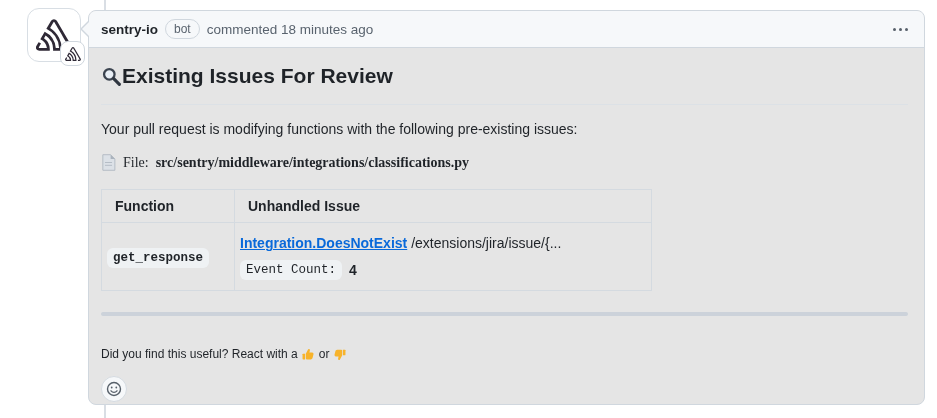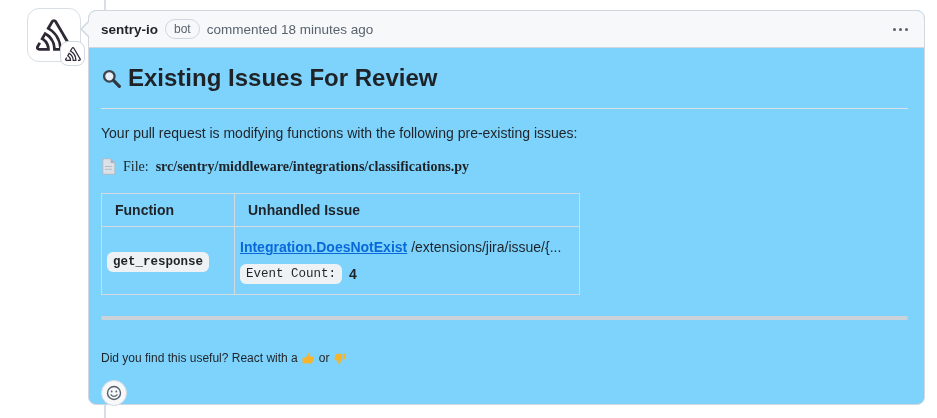--- a/index.html
+++ b/index.html
@@ -27,21 +27,21 @@
     position: absolute; left: 60px; top: 41px;
     width: 25px; height: 25px;
     background: #fff; border: 1px solid #d0d7de; border-radius: 8px;
     display: flex; align-items: center; justify-content: center;
     z-index: 3;
   }
   
   .card {
     position: absolute; left: 88px; top: 10px;
     width: 837px; height: 395px;
-    background: #7dd3fc; border: 1px solid #d0d7de; border-radius: 8px;
+    background: #e5e5e5; border: 1px solid #d0d7de; border-radius: 8px;
     z-index: 1;
   }
   .card-header {
     position: relative;
     height: 37px; background: #f6f8fa;
     border-bottom: 1px solid #d0d7de;
     border-radius: 7px 7px 0 0;
     display: flex; align-items: center; gap: 7px;
     padding: 0 14px 0 12px;
     font-size: 13.5px; color: #59636e;
@@ -63,39 +63,39 @@
   .meta { color: #59636e; cursor: pointer; }
   .kebab {
     margin-left: auto; display: flex; gap: 3px; align-items: center;
     background: none; border: none; cursor: pointer; padding: 6px 2px;
   }
   .kebab i { width: 3px; height: 3px; background: #57606a; border-radius: 50%; display: block; }
   
   .card-body { padding: 8px 16px 0 12px; }
   .section-title {
     margin-top: 8px;
-    font-size: 24px; font-weight: 700; color: #1f2328;
-    display: flex; align-items: center; gap: 6px;
+    font-size: 21px; font-weight: 700; color: #1f2328;
+    display: flex; align-items: center; 
     padding-bottom: 16px; border-bottom: 1px solid #dce1e6;
   }
   .intro { font-size: 14px; margin-top: 16px; }
   .file-line {
     font-size: 14px; margin-top: 17px;
     display: flex; align-items: center; gap: 7px; font-family: Liberation Serif, serif;
   }
   .file-line strong { font-weight: 700; }
   table.issues {
     border-collapse: collapse; margin-top: 18px; font-size: 14px;
   }
   table.issues th, table.issues td {
     border: 1px solid #d4dae0; text-align: left; vertical-align: middle;
   }
   table.issues th { font-weight: 700; padding: 8px 13px; }
   th.col-function { width: 133px; }
-  th.col-issue { width: 345px; }
+  th.col-issue { width: 417px; }
   table.issues td { padding: 10px 5px; }
   code.pill {
     font-family: "Liberation Mono", "DejaVu Sans Mono", monospace;
     font-size: 12.5px; background: #eff2f4; border-radius: 6px;
     padding: 3px 6px; color: #1f2328; white-space: nowrap;
   }
   code.pill.bold { font-weight: 700; }
   .issue-line { line-height: 20px; }
   .issue-link { color: #0969da; font-weight: 700; text-decoration: underline; cursor: pointer; }
   .issue-loc { color: #1f2328; }

